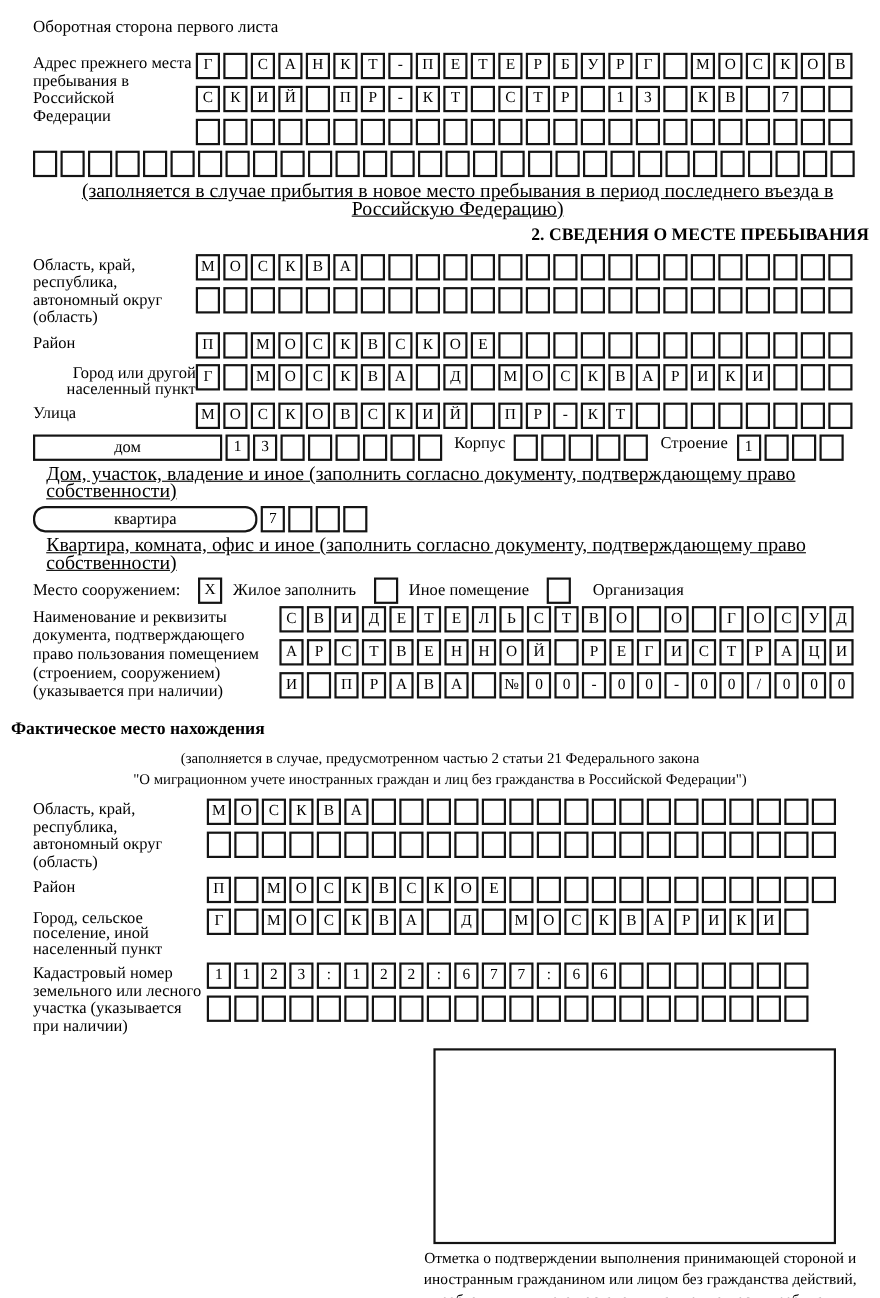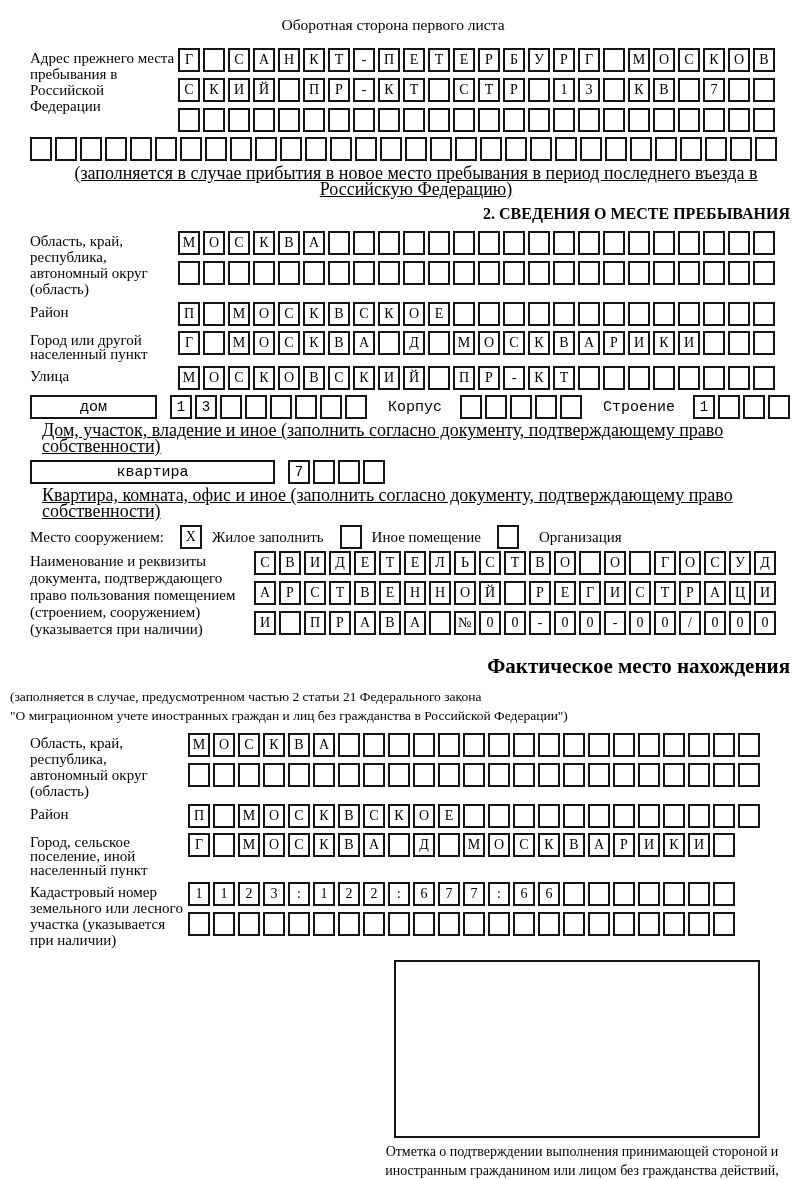--- a/index.html
+++ b/index.html
@@ -1,47 +1,47 @@
 <!DOCTYPE html>
 <html><head>
 <meta charset="utf-8">
 <style>
   html,body { margin:0; padding:0; background:#fff; }
   body { width:800px; height:1180px; color:#000;
          font-family:"Liberation Serif", "DejaVu Serif", serif; }
   .page { box-sizing:border-box; width:800px; padding:10px 10px 0 30px; }
 
-  .page-header { text-align:center; font-size:15.5px; padding-right:34px; margin-top:6px; }
+  .page-header { text-align:left; font-size:15.5px; padding-right:34px; margin-top:6px; }
 
   .field { display:flex; align-items:flex-start; margin-bottom:5px; }
   .field-label { flex:0 0 148px; font-size:15px; line-height:16px; padding-top:2px; }
   .field-label.wide { flex-basis:158px; }
   .rows { display:flex; flex-direction:column; gap:6px; }
 
   .cells { display:flex; gap:3px; }
   .cell { flex:0 0 auto; width:18px; height:20px; border:2px solid #141414;
           display:flex; align-items:center; justify-content:center;
           font-size:14px; line-height:20px; background:#fff; }
 
   .caption { font-size:18px; line-height:16px; margin:1px 0 6px 12px;text-decoration:underline; }
   .caption.centered { text-align:center; }
 
   .section-title { text-align:right; font-weight:bold; font-size:16px; margin:8px 0 8px -20px; }
 
-  .house-row { display:flex; align-items:center; gap:13px; margin-bottom:3px;font-family:Liberation Mono, monospace; }
+  .house-row { display:flex; gap:3px; margin-bottom:3px; }
   .label-box { box-sizing:border-box; border:2px solid #141414; height:24px;
                display:flex; align-items:center; justify-content:center; font-size:15px; }
   .inline-label { font-size:15px; padding:0 5px 0 8px; }
 
   .choice-row { display:flex; align-items:center; margin:6px 0 2px 0; font-size:15px; }
   .choice-row .cell { margin:0 10px 0 16px; }
   .choice-note { font-size:13.5px; margin:0 0 8px 165px; }
 
-  .subsection-title { text-align:right; font-weight:bold; font-size:21px; margin:16px 0 8px -20px; }
-  .sub-caption { text-align:left; font-size:13.5px; line-height:19px; margin-left:-20px; }
+  .subsection-title { text-align:left; font-weight:bold; font-size:16px; margin:16px 0 8px -20px; }
+  .sub-caption { text-align:center; font-size:13.5px; line-height:19px; margin-left:-20px; }
 
   .stamp-wrap { margin-top:12px; }
   .stamp-box { width:362px; height:174px; border:2px solid #141414; margin-left:364px; }
   .stamp-caption { width:444px; margin:4px 0 0 330px; text-align:center;
                    font-size:14px; line-height:19px; }
 </style>
 </head>
 <body>
 
 <div class="page">
@@ -249,21 +249,21 @@
         <span class="cell"></span>
         <span class="cell"></span>
         <span class="cell"></span>
         <span class="cell"></span>
         <span class="cell"></span>
         <span class="cell"></span>
       </div>
   </div>
 
   <div class="field">
-    <div class="field-label" style="line-height:14px;">Город или другой населенный пункт</div>
+    <div class="field-label" style="line-height:14px;text-align:right;">Город или другой населенный пункт</div>
     <div class="cells">
         <span class="cell">Г</span>
         <span class="cell"></span>
         <span class="cell">М</span>
         <span class="cell">О</span>
         <span class="cell">С</span>
         <span class="cell">К</span>
         <span class="cell">В</span>
         <span class="cell">А</span>
         <span class="cell"></span>
@@ -339,21 +339,21 @@
     <div class="cells">
         <span class="cell">1</span>
         <span class="cell"></span>
         <span class="cell"></span>
         <span class="cell"></span>
       </div>
   </div>
   <div class="caption">Дом, участок, владение и иное (заполнить согласно документу, подтверждающему право собственности)</div>
 
   <div class="house-row">
-    <div class="label-box" style="width:245px;">квартира</div>
+    <div class="label-box" style="width:204px;border-radius:11px;">квартира</div>
     <div class="cells">
         <span class="cell">7</span>
         <span class="cell"></span>
         <span class="cell"></span>
         <span class="cell"></span>
       </div>
   </div>
   <div class="caption">Квартира, комната, офис и иное (заполнить согласно документу, подтверждающему право собственности)</div>
 
   <div class="choice-row">

